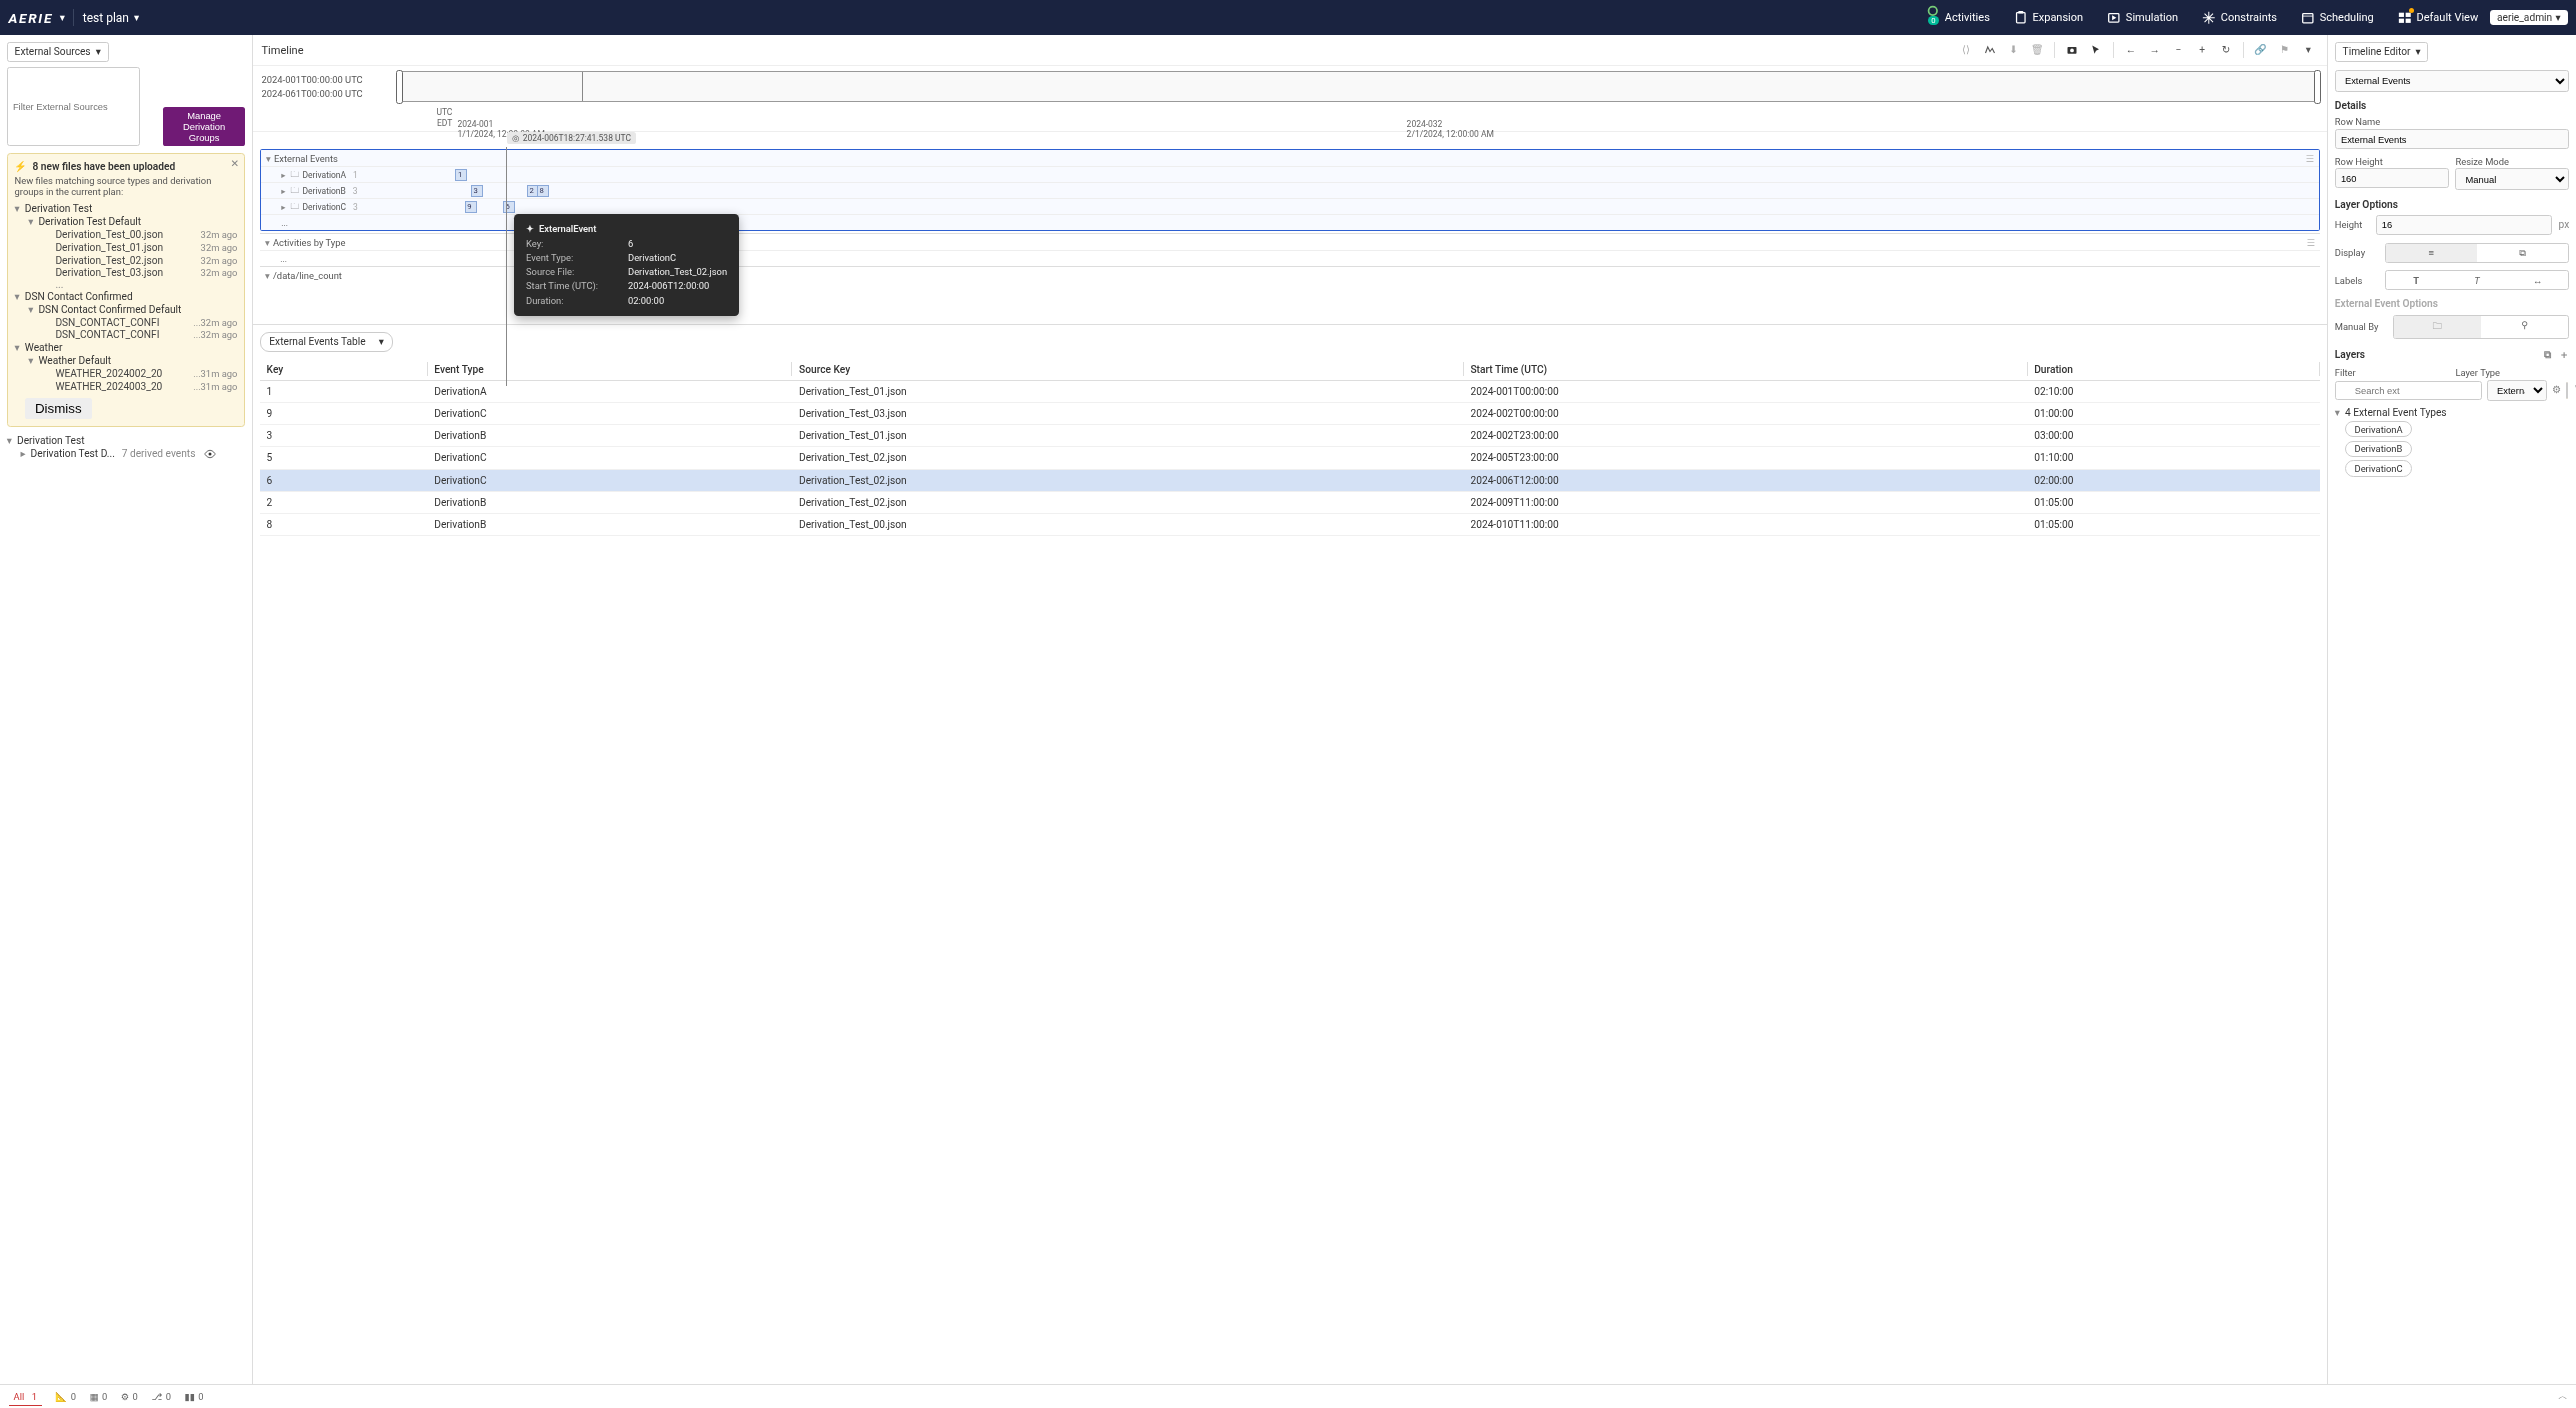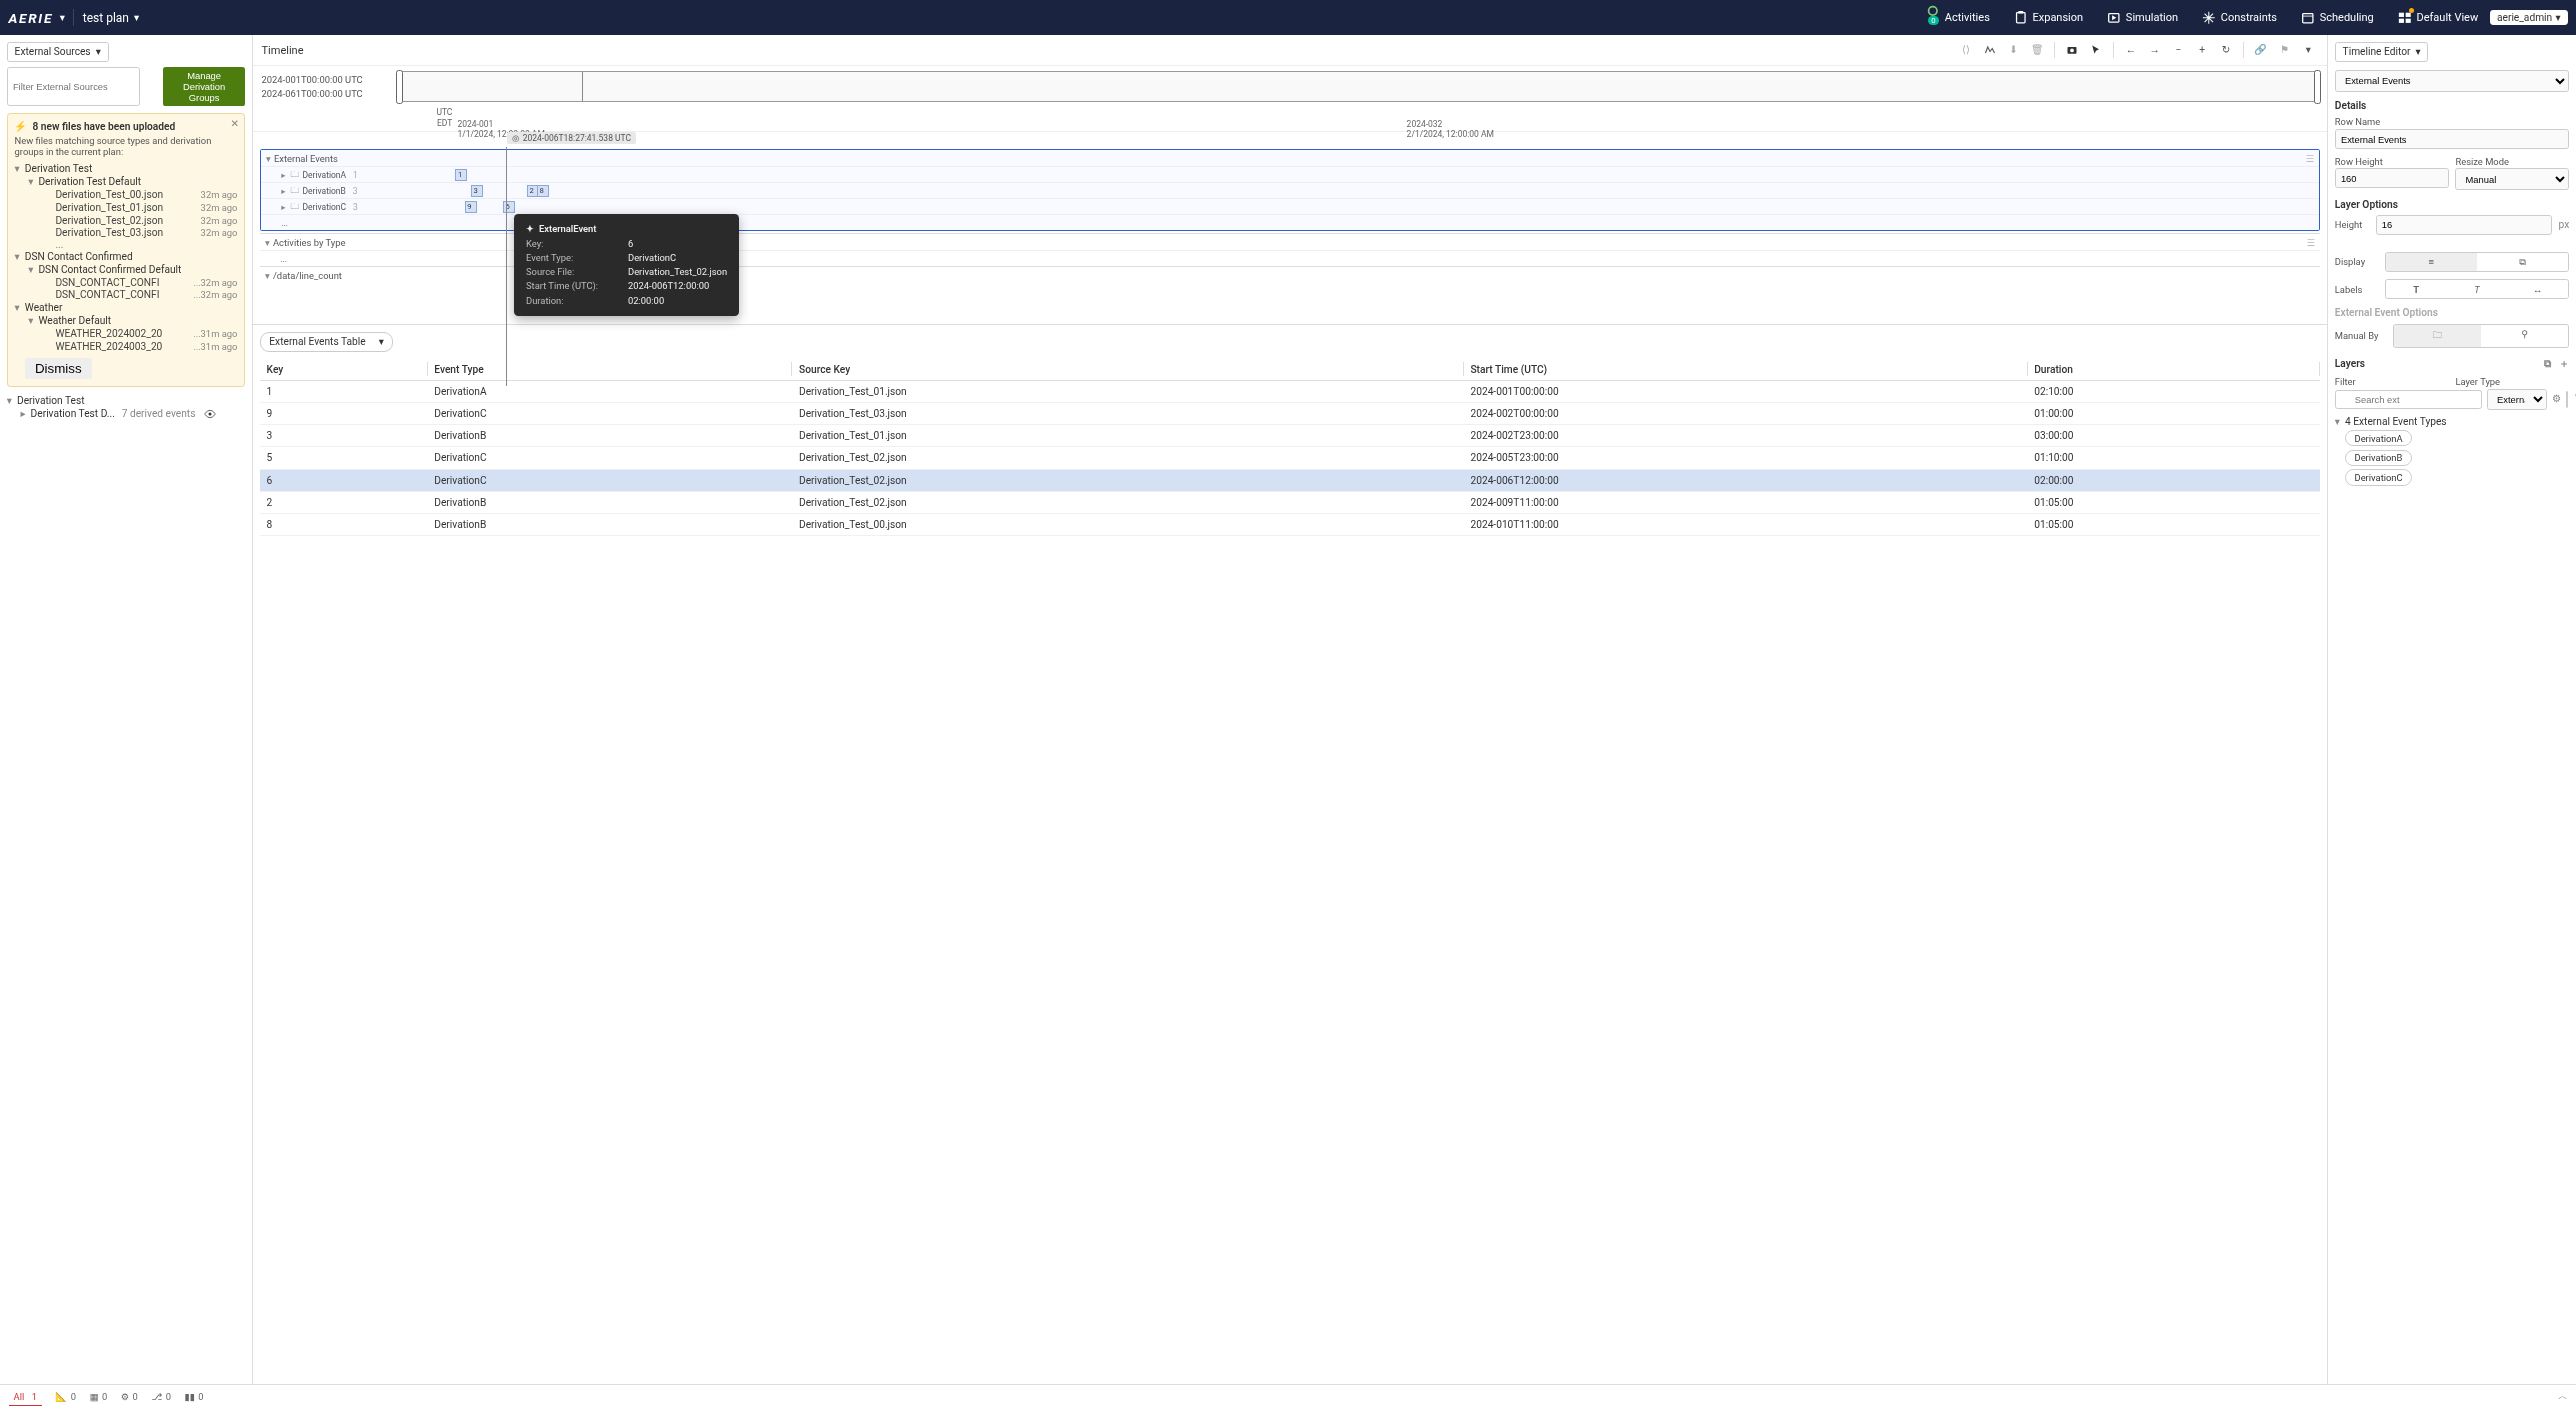--- a/index.html
+++ b/index.html
@@ -19,21 +19,21 @@
 
 .main { display: flex; height: calc(100vh - 35px - 24px); }
 .left { width: 253px; border-right: 0.9px solid #ddd; overflow-y: auto; padding: 6.8px; }
 .center { flex: 1; display: flex; flex-direction: column; overflow: hidden; }
 .right { width: 249px; border-left: 0.9px solid #ddd; overflow-y: auto; padding: 6.8px; }
 
 
 .panel-select { border: 0.9px solid #ccc; border-radius: 2.6px; padding: 3.4px 6.8px; display: inline-flex; align-items: center; gap: 5.1px; cursor: pointer; margin-bottom: 5.1px;}
 .filter-row { display: flex; gap: 23px; margin-bottom: 6.8px; }
 .filter-input { flex: 1; border: 0.9px solid #ccc; border-radius: 2.6px; padding: 2.6px 5.1px; font-size: 9.4px; color: #999;}
-.btn-primary { background: #4d7c0f; color: #fff; border-radius: 2.6px; padding: 3.4px 6.8px; font-size: 9.4px; border: none; cursor: pointer;}
+.btn-primary { background: #701a75; color: #fff; border-radius: 2.6px; padding: 3.4px 6.8px; font-size: 9.4px; border: none; cursor: pointer; margin-top: 40px;}
 .notice { border: 0.9px solid #e8d89a; background: #fdf7e3; border-radius: 3.4px; padding: 6.8px; margin-bottom: 6.8px; position: relative;}
 .notice-title { font-weight: 600; display: flex; align-items: center; gap: 5.1px; margin-bottom: 3.4px;}
 .notice-body { font-size: 9.4px; color: #555; }
 .notice-close { position: absolute; right: 5.1px; top: 3.4px; cursor: pointer; color: #888;}
 .tree { font-size: 10.2px; }
 .tree-label { display: flex; align-items: center; gap: 3.4px; cursor: pointer; padding: 0.9px 0;}
 .tree-children { margin-left: 13.6px; }
 .file-row { display: flex; justify-content: space-between; padding: 0.9px 0 0.9px 13.6px; color: #444;}
 .file-ago { color: #888; font-size: 9.4px;}
 .dismiss-btn { background: #eee; border: none; border-radius: 2.6px; padding: 3.4px 10.2px; margin: 5.1px 0 0 10.2px; cursor: pointer;}
@@ -536,21 +536,21 @@
       </div>
     </div>
 
     <div class="section-h">Layer Options</div>
     <div style="display:flex;align-items:center;gap:6.8px;">
       <span class="field-label" style="margin:0;flex:0 0 34px;">Height</span>
       <input class="num-input" type="number" style="flex: 1 1 0%;" value="16">
       <span style="color:#888;">px</span>
     </div>
 
-    <div style="display:flex;align-items:center;gap:6.8px;margin-top:17px;">
+    <div style="display:flex;align-items:center;gap:6.8px;margin-top:8px;">
       <span class="field-label" style="margin:0;flex:0 0 43px;">Display</span>
       <div class="seg" style="flex:1;">
         <div class="seg-btn active">≡</div>
         <div class="seg-btn">⧉</div>
       </div>
     </div>
 
     <div style="display:flex;align-items:center;gap:6.8px;margin-top:6.8px;">
       <span class="field-label" style="margin:0;flex:0 0 43px;">Labels</span>
       <div class="seg" style="flex:1;">

